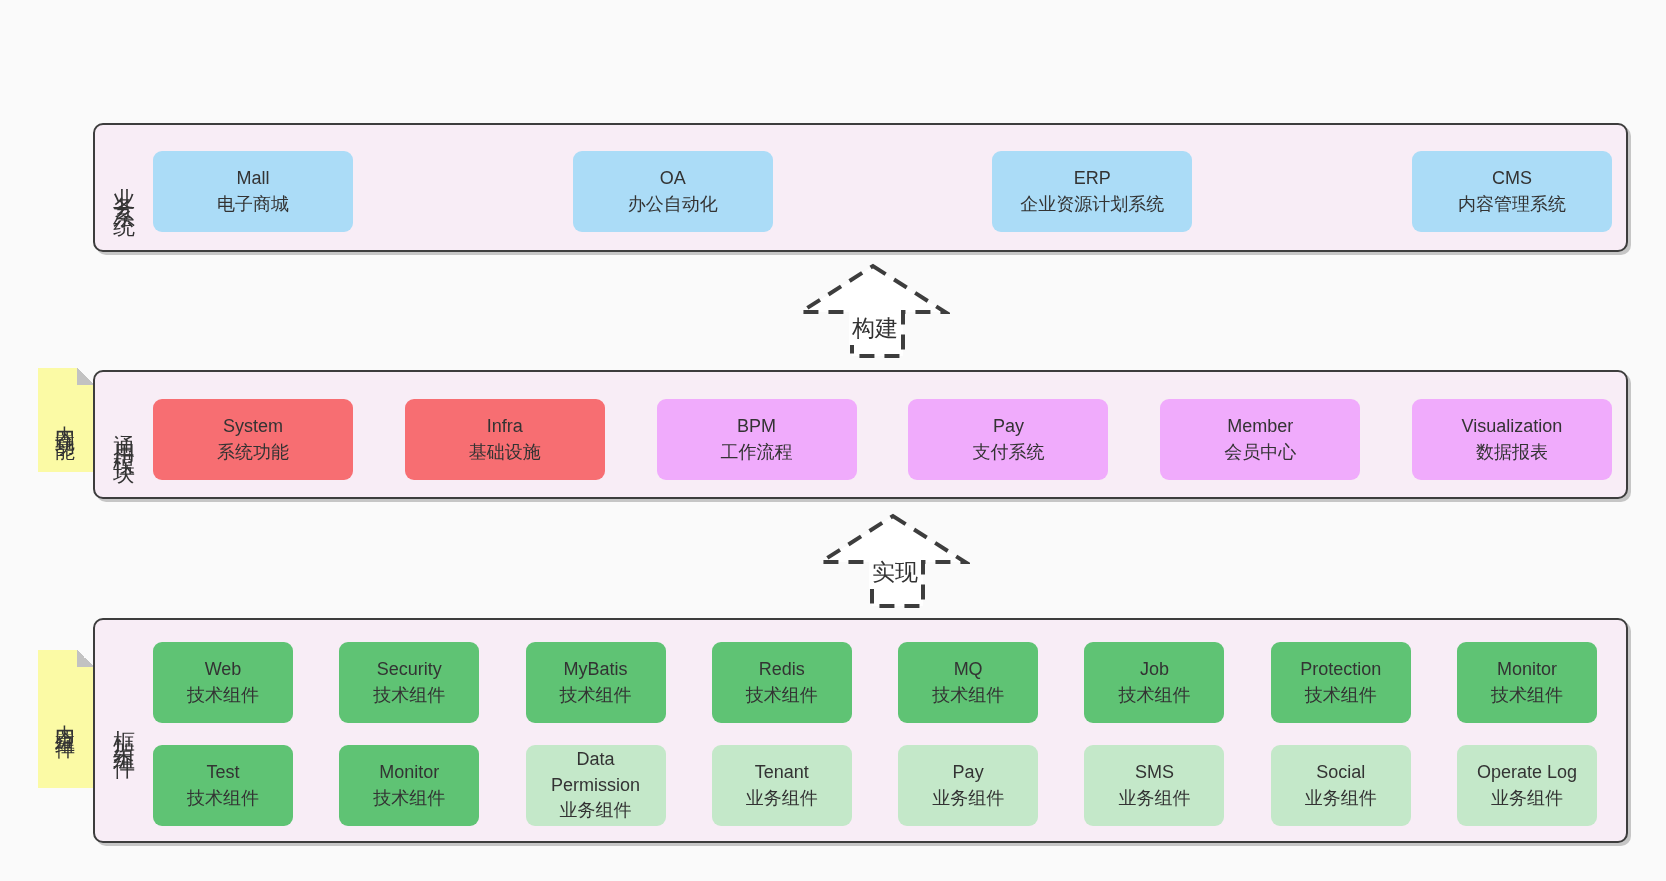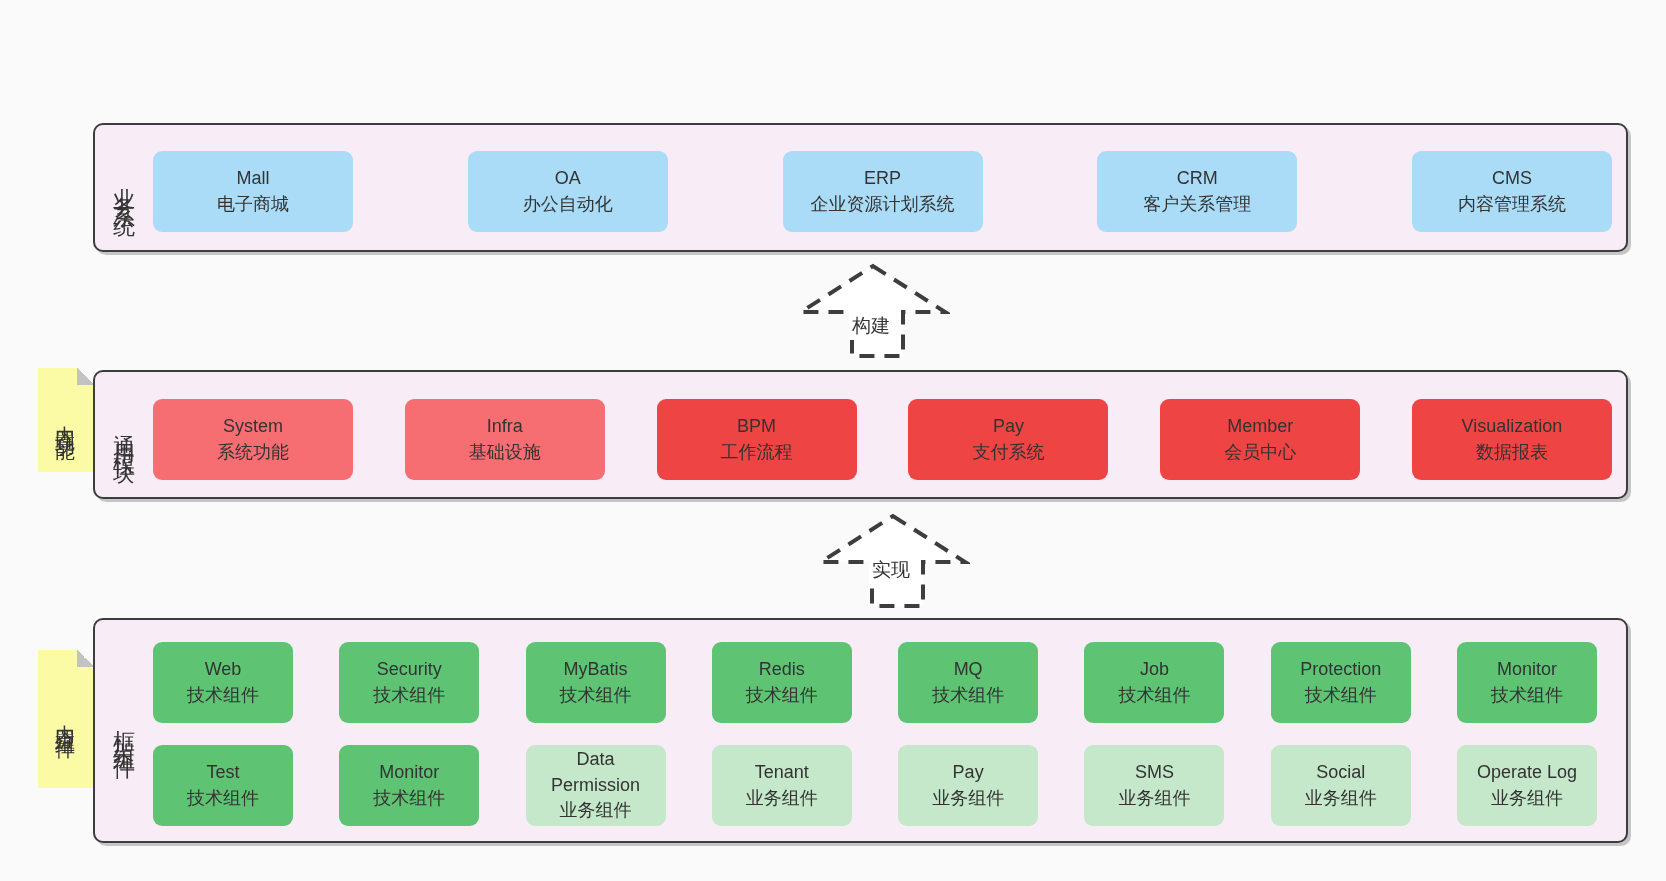--- a/index.html
+++ b/index.html
@@ -37,21 +37,21 @@
     box-sizing:border-box;height:81px;border-radius:9px;
     display:flex;flex-direction:column;align-items:center;justify-content:center;
     text-align:center;font-size:18px;line-height:1.42;color:#333;
     padding:2px 8px;
   }
   .w200{width:200px;}
   .w150{width:140px;}
   .box .title{max-width:130px;}
   .blue{background:#abdcf7;}
   .red{background:#f76e72;}
-  .pink{background:#ef4444;justify-content:center;}
+  .pink{background:#f0abfc;justify-content:center;}
   .green-dark{background:#5fc374;}
   .green-light{background:#c4e8c9;}
   
   .note{
     position:absolute;width:56px;background:#fbfaa5;z-index:1;
     display:flex;align-items:center;justify-content:center;
   }
   #note-common{left:38px;top:368px;height:104px;}
   #note-framework{left:38px;top:650px;height:138px;}
   .note::before{
@@ -65,21 +65,21 @@
   
   .arrow{position:absolute;width:155px;height:100px;z-index:1;}
   #arrow-build{left:795px;top:260px;}
   #arrow-implement{left:815px;top:510px;}
   .arrow polygon{
     fill:#ffffff;stroke:#3d3d3d;stroke-width:4;
     stroke-dasharray:15 10;stroke-linejoin:miter;
   }
   .arrow-label{
     position:absolute;z-index:3;background:#ffffff;
-    font-size:19px;color:#333;padding:1px 3px;white-space:nowrap;
+    font-size:23px;color:#333;padding:1px 3px;white-space:nowrap;
   }
   #arrow-build-label{left:849px;top:312px;}
   #arrow-implement-label{left:869px;top:556px;}
 </style>
 </head>
 <body>
 
 <div class="note" id="note-common">
   <span class="note-text">内置功能</span>
 </div>
@@ -105,24 +105,20 @@
           <div class="title">Mall</div>
           <div class="sub">电子商城</div>
         </div>
         <div class="box blue w200">
           <div class="title">OA</div>
           <div class="sub">办公自动化</div>
         </div>
         <div class="box blue w200">
           <div class="title">ERP</div>
           <div class="sub">企业资源计划系统</div>
-        </div>
-        <div class="box blue w200">
-          <div class="title">CRM</div>
-          <div class="sub">客户关系管理</div>
         </div>
         <div class="box blue w200">
           <div class="title">CMS</div>
           <div class="sub">内容管理系统</div>
         </div>
       </div>
     </div>
 </div>
 <div class="layer" id="layer1">
   <span class="layer-label">通用模块</span>

